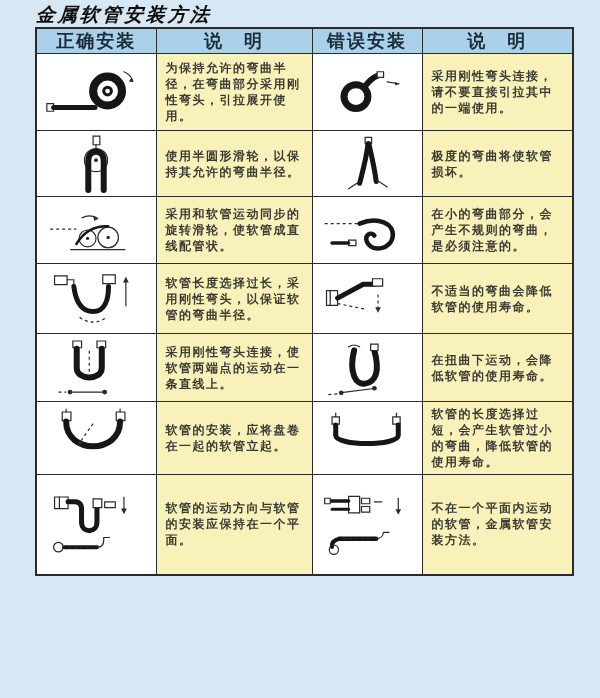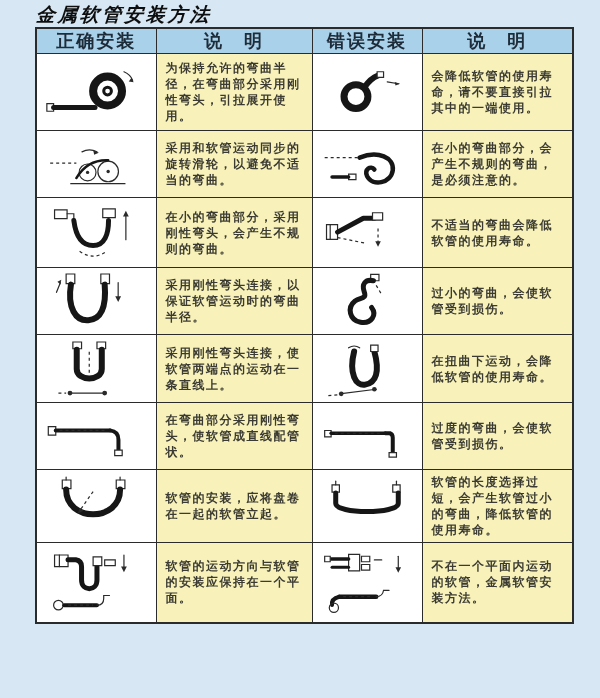--- a/index.html
+++ b/index.html
@@ -84,39 +84,61 @@
     <td class="desc">为保持允许的弯曲半径，在弯曲部分采用刚性弯头，引拉展开使用。</td>
     <td class="img">
       <svg class="sketch" width="92" height="62" viewBox="0 0 100 62">
         <circle class="hose" cx="38" cy="36" r="13" stroke-width="7"></circle>
         <path class="hose" d="M47,26 Q54,16 62,13" stroke-width="6"></path>
         <rect class="fit" x="61" y="9" width="7" height="6"></rect>
         <line class="thin" x1="72" y1="20" x2="84" y2="22"></line>
         <path class="dot" d="M86,22 l-6,-2 1,4 z"></path>
       </svg>
     </td>
-    <td class="desc">会降低软管的使用寿命，请不要直接引拉其中的一端使用。</td>
-  </tr>
-
+    <td class="desc">采用刚性弯头连接，请不要直接引拉其中的一端使用。</td>
+  </tr>
+
+  <tr style="height:66px">
+    <td class="img">
+      <svg class="sketch" width="106" height="60" viewBox="0 0 110 62">
+        <rect class="fit" x="52" y="2" width="7" height="9"></rect>
+        <line class="thin" x1="55" y1="11" x2="55" y2="17"></line>
+        <circle class="thin" cx="55" cy="27" r="12"></circle>
+        <circle class="dot" cx="55" cy="27" r="2"></circle>
+        <path class="hose" d="M47,58 V28 C47,15 63,15 63,28 V58" stroke-width="6"></path>
+      </svg>
+    </td>
+    <td class="desc">使用半圆形滑轮，以保持其允许的弯曲半径。</td>
+    <td class="img">
+      <svg class="sketch" width="92" height="60" viewBox="0 0 100 62">
+        <rect class="fit" x="48" y="2" width="7" height="7"></rect>
+        <path class="hose" d="M51,9 C50,22 46,36 42,52" stroke-width="5"></path>
+        <path class="hose" d="M52,9 C55,22 58,34 60,50" stroke-width="5"></path>
+        <line class="thin" x1="42" y1="50" x2="30" y2="58"></line>
+        <line class="thin" x1="60" y1="48" x2="72" y2="56"></line>
+      </svg>
+    </td>
+    <td class="desc">极度的弯曲将使软管损坏。</td>
+  </tr>
 
   <tr style="height:67px">
     <td class="img">
       <svg class="sketch" width="106" height="58" viewBox="0 0 110 62">
         <line class="dash" x1="6" y1="30" x2="34" y2="30"></line>
         <path class="thin" d="M40,18 q8,-4 16,0"></path>
         <path class="dot" d="M58,19 l-6,-3 1,5 z"></path>
         <circle class="thin" cx="46" cy="40" r="9"></circle>
         <circle class="dot" cx="46" cy="40" r="1.8"></circle>
         <circle class="thin" cx="68" cy="39" r="11"></circle>
         <circle class="dot" cx="68" cy="39" r="1.8"></circle>
         <path class="hose" d="M34,46 Q46,26 68,27" stroke-width="2.5"></path>
         <line class="thin" x1="28" y1="52" x2="86" y2="52"></line>
       </svg>
     </td>
-    <td class="desc">采用和软管运动同步的旋转滑轮，以避免不适当的弯曲。</td>
+    <td class="desc">采用和软管运动同步的旋转滑轮，使软管成直线配管状。</td>
     <td class="img">
       <svg class="sketch" width="92" height="58" viewBox="0 0 100 62">
         <line class="dash" x1="4" y1="24" x2="42" y2="24"></line>
         <path class="hose" d="M42,24 C62,16 80,24 78,38 C76,52 56,56 50,44 C47,37 54,32 58,37" stroke-width="4.5"></path>
         <rect class="fit" x="30" y="42" width="8" height="6"></rect>
         <line class="hose" x1="12" y1="45" x2="30" y2="45" stroke-width="3.5"></line>
       </svg>
     </td>
     <td class="desc">在小的弯曲部分，会产生不规则的弯曲，是必须注意的。</td>
   </tr>
@@ -126,57 +148,35 @@
       <svg class="sketch" width="106" height="62" viewBox="0 0 110 62">
         <rect class="fit" x="12" y="7" width="13" height="9"></rect>
         <path class="thin" d="M25,11 h7 v7"></path>
         <path class="hose" d="M32,18 C34,34 40,44 52,44 C64,44 68,32 68,18" stroke-width="5"></path>
         <rect class="fit" x="62" y="6" width="13" height="9"></rect>
         <line class="thin" x1="86" y1="12" x2="86" y2="38"></line>
         <path class="dot" d="M86,8 l-3,6 6,0 z"></path>
         <path class="dash" d="M38,50 Q52,60 66,50"></path>
       </svg>
     </td>
-    <td class="desc">在小的弯曲部分，采用刚性弯头，会产生不规则的弯曲。</td>
+    <td class="desc">软管长度选择过长，采用刚性弯头，以保证软管的弯曲半径。</td>
     <td class="img">
       <svg class="sketch" width="92" height="62" viewBox="0 0 100 62">
         <rect class="fit" x="6" y="22" width="12" height="16"></rect>
         <line class="thin" x1="10" y1="22" x2="10" y2="38"></line>
         <path class="hose" d="M18,30 L46,15 H58" stroke-width="5"></path>
         <rect class="fit" x="56" y="9" width="11" height="8"></rect>
         <path class="dash" d="M18,36 L48,42"></path>
         <line class="dash" x1="62" y1="26" x2="62" y2="42"></line>
         <path class="dot" d="M62,46 l-3,-6 6,0 z"></path>
       </svg>
     </td>
     <td class="desc">不适当的弯曲会降低软管的使用寿命。</td>
   </tr>
 
-  <tr style="height:67px">
-    <td class="img">
-      <svg class="sketch" width="106" height="60" viewBox="0 0 110 62">
-        <rect class="fit" x="24" y="3" width="9" height="10"></rect>
-        <rect class="fit" x="60" y="3" width="9" height="10"></rect>
-        <path class="hose" d="M29,14 C25,38 34,52 47,51 C60,50 66,38 64,14" stroke-width="6"></path>
-        <path class="thin" d="M14,22 l4,-10"></path>
-        <path class="dot" d="M19,9 l-4,2 3,3 z"></path>
-        <line class="thin" x1="78" y1="12" x2="78" y2="28"></line>
-        <path class="dot" d="M78,32 l-3,-6 6,0 z"></path>
-      </svg>
-    </td>
-    <td class="desc">采用刚性弯头连接，以保证软管运动时的弯曲半径。</td>
-    <td class="img">
-      <svg class="sketch" width="92" height="60" viewBox="0 0 100 62">
-        <rect class="fit" x="54" y="2" width="9" height="7"></rect>
-        <path class="hose" d="M57,9 C48,7 44,13 47,21 C50,29 43,27 37,31 C28,38 31,52 43,54 C55,56 61,46 55,38" stroke-width="5"></path>
-        <line class="dash" x1="60" y1="14" x2="66" y2="24"></line>
-      </svg>
-    </td>
-    <td class="desc">过小的弯曲，会使软管受到损伤。</td>
-  </tr>
 
   <tr style="height:68px">
     <td class="img">
       <svg class="sketch" width="106" height="62" viewBox="0 0 110 62">
         <rect class="fit" x="31" y="3" width="9" height="7"></rect>
         <rect class="fit" x="56" y="3" width="9" height="7"></rect>
         <path class="hose" d="M35,11 V31 C35,44 61,44 61,31 V11" stroke-width="6"></path>
         <line class="dash" x1="48" y1="13" x2="48" y2="36"></line>
         <line class="thin" x1="28" y1="56" x2="64" y2="56"></line>
         <circle class="dot" cx="28" cy="56" r="2.5"></circle>
@@ -192,42 +192,20 @@
         <rect class="fit" x="54" y="5" width="8" height="7"></rect>
         <line class="thin" x1="20" y1="58" x2="60" y2="53"></line>
         <circle class="dot" cx="22" cy="58" r="2.5"></circle>
         <circle class="dot" cx="58" cy="53" r="2.5"></circle>
         <line class="dash" x1="8" y1="60" x2="18" y2="59"></line>
       </svg>
     </td>
     <td class="desc">在扭曲下运动，会降低软管的使用寿命。</td>
   </tr>
 
-  <tr style="height:67px">
-    <td class="img">
-      <svg class="sketch" width="106" height="58" viewBox="0 0 110 62">
-        <rect class="fit" x="4" y="21" width="8" height="9"></rect>
-        <line class="hose" x1="12" y1="25" x2="70" y2="25" stroke-width="4"></line>
-        <line class="dash" x1="16" y1="25" x2="66" y2="25" stroke="#ffffff"></line>
-        <path class="hose" d="M70,25 q9,1 9,10 V48" stroke-width="4"></path>
-        <rect class="fit" x="75" y="46" width="8" height="6"></rect>
-      </svg>
-    </td>
-    <td class="desc">在弯曲部分采用刚性弯头，使软管成直线配管状。</td>
-    <td class="img">
-      <svg class="sketch" width="92" height="58" viewBox="0 0 100 62">
-        <rect class="fit" x="4" y="25" width="7" height="7"></rect>
-        <line class="hose" x1="11" y1="28" x2="70" y2="28" stroke-width="3.5"></line>
-        <line class="dash" x1="15" y1="28" x2="66" y2="28" stroke="#ffffff"></line>
-        <path class="hose" d="M70,28 h5 q3,1 3,5 v17" stroke-width="4"></path>
-        <rect class="fit" x="74" y="49" width="8" height="5"></rect>
-      </svg>
-    </td>
-    <td class="desc">过度的弯曲，会使软管受到损伤。</td>
-  </tr>
 
   <tr style="height:68px">
     <td class="img">
       <svg class="sketch" width="106" height="60" viewBox="0 0 110 62">
         <rect class="fit" x="20" y="4" width="9" height="9"></rect>
         <line class="thin" x1="24" y1="1" x2="24" y2="4"></line>
         <rect class="fit" x="76" y="4" width="9" height="9"></rect>
         <line class="thin" x1="80" y1="1" x2="80" y2="4"></line>
         <path class="hose" d="M24,14 C24,48 80,48 80,14" stroke-width="6"></path>
         <line class="dash" x1="52" y1="16" x2="38" y2="36"></line>
@@ -240,21 +218,21 @@
         <rect class="fit" x="12" y="8" width="8" height="8"></rect>
         <line class="thin" x1="16" y1="4" x2="16" y2="8"></line>
         <rect class="fit" x="78" y="8" width="8" height="8"></rect>
         <line class="thin" x1="82" y1="4" x2="82" y2="8"></line>
         <path class="hose" d="M16,17 V28 C16,40 84,40 84,28 V17" stroke-width="5"></path>
       </svg>
     </td>
     <td class="desc">软管的长度选择过短，会产生软管过小的弯曲，降低软管的使用寿命。</td>
   </tr>
 
-  <tr style="height:80px">
+  <tr style="height:100px">
     <td class="img">
       <svg class="sketch" width="106" height="70" viewBox="0 0 110 72">
         <rect class="fit" x="12" y="8" width="14" height="12"></rect>
         <line class="thin" x1="17" y1="8" x2="17" y2="20"></line>
         <path class="hose" d="M26,13 h8 q6,1 6,7 V34 C40,46 56,46 56,34 V20" stroke-width="5"></path>
         <rect class="fit" x="52" y="10" width="9" height="9"></rect>
         <rect class="fit" x="64" y="13" width="11" height="6"></rect>
         <line class="thin" x1="84" y1="8" x2="84" y2="22"></line>
         <path class="dot" d="M84,26 l-3,-6 6,0 z"></path>
         <circle class="thin" cx="16" cy="60" r="5"></circle>

